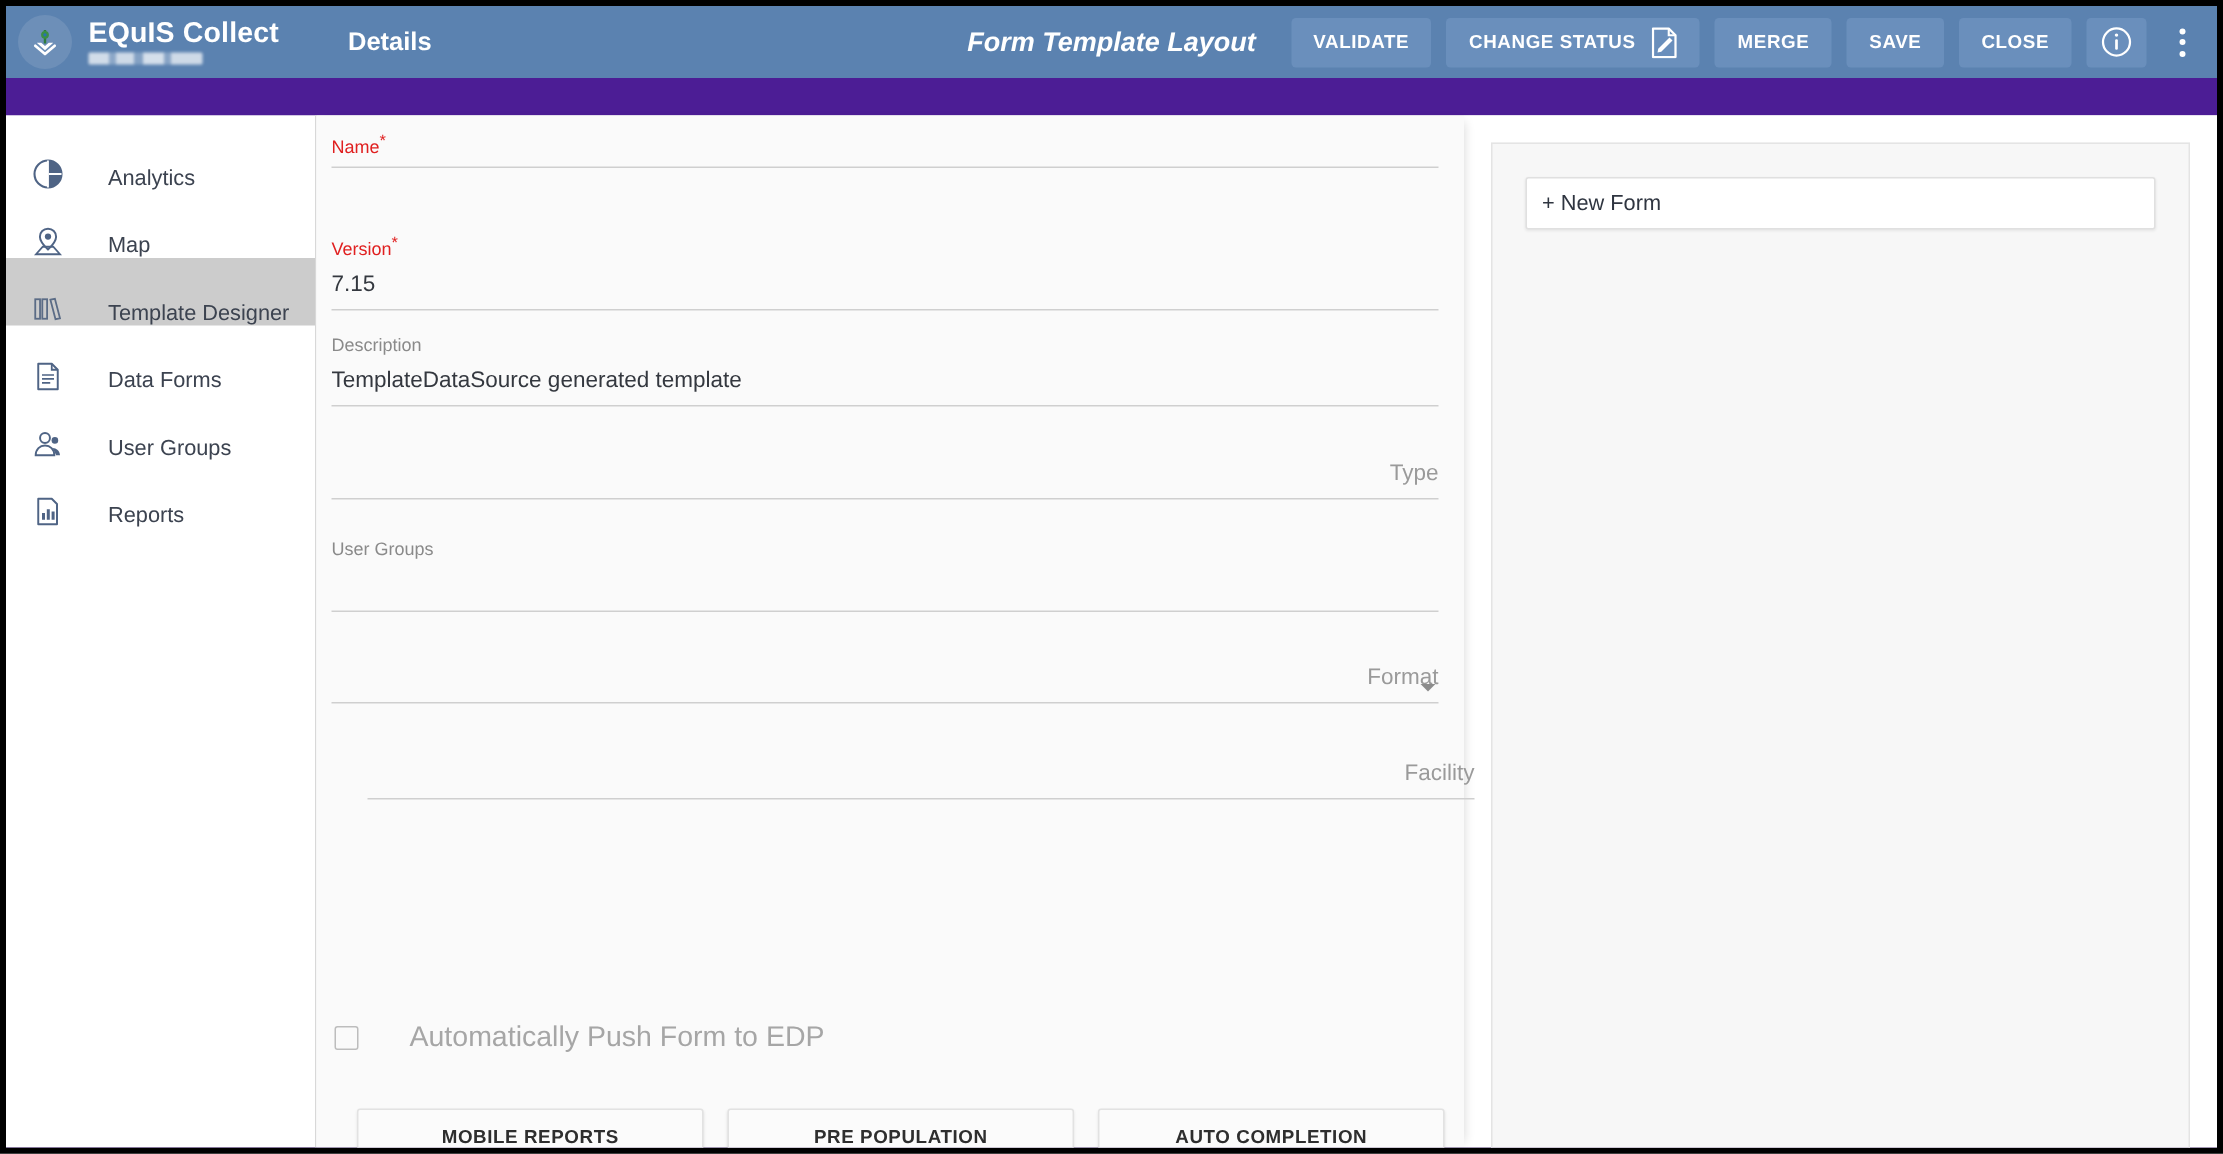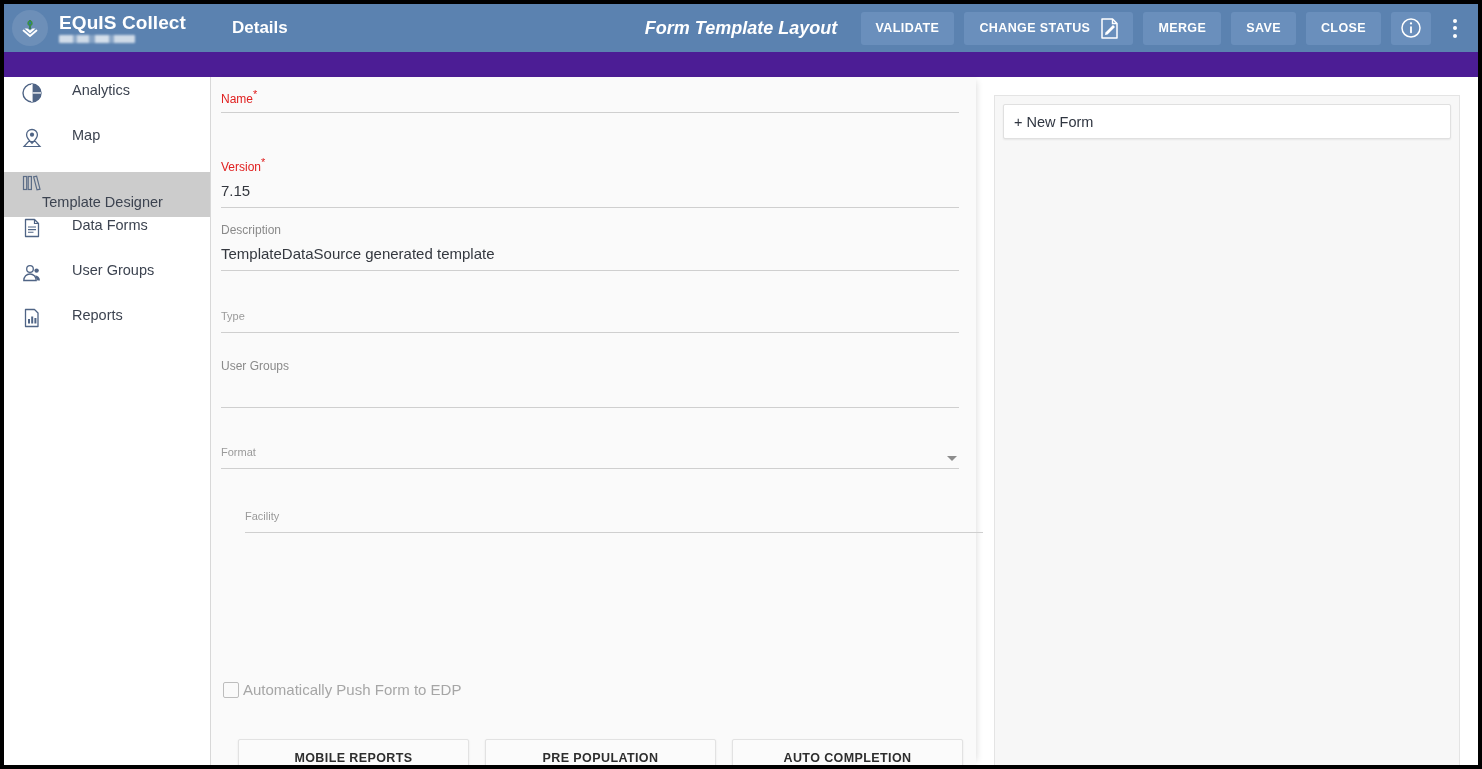--- a/index.html
+++ b/index.html
@@ -160,26 +160,26 @@
     width: 207px;
     min-width: 207px;
     background: #ffffff;
     border-right: 1px solid #d8d8d8;
     padding-top: 5px;
     box-sizing: border-box;
   }
   .nav-item {
     height: 45px;
     display: flex;
-    align-items: flex-start;
+    align-items: flex-end;
     padding-left: 13px;
     box-sizing: border-box;
     cursor: pointer;
   }
-  .nav-item.active { background: #cccccc; flex-direction: column; }
+  .nav-item.active { background: #cccccc; }
   .nav-ico {
     width: 30px;
     min-width: 30px;
     display: flex;
     align-items: center;
     justify-content: center;
     color: #4f6485;
   }
   .nav-label {
     margin-left: 25px;
@@ -217,23 +217,24 @@
   }
   .f-label.req { color: #e02020; }
   .f-label .star { color: #e02020; font-size: 11px; vertical-align: super; }
   .f-value {
     font-size: 15px;
     color: #34383f;
     line-height: 20px;
     margin-top: 7px;
   }
   .f-ph {
-    font-size: 11px;
+    font-size: 15px;
     color: #9a9a9a;
     line-height: 20px;
+    text-align: right;
   }
   .f-underline {
     border-bottom: 1px solid #cfcfcf;
     margin-top: 6px;
   }
   .f-underline.dotted {
     border-bottom: 1px dotted #c4c4c4;
   }
   .caret {
     position: absolute;
@@ -254,22 +255,22 @@
   }
   .cbox {
     width: 16px;
     height: 16px;
     border: 1.6px solid #bdbdbd;
     border-radius: 2px;
     background: #fafafa;
     box-sizing: border-box;
   }
   .cbox-label {
-    margin-left: 4px;
-    font-size: 15px;
+    margin-left: 34px;
+    font-size: 19px;
     color: #a6a6a6;
   }
   .btn-row {
     position: absolute;
     left: 14px;
     top: 662px;
     display: flex;
     gap: 16px;
     padding-left: 13px;
   }
@@ -294,21 +295,21 @@
     background: #ffffff;
     padding: 18px 18px 0 18px;
     box-sizing: border-box;
     min-width: 0;
   }
   .right-card {
     background: #f7f7f7;
     border: 1px solid #e4e4e4;
     height: 672px;
     box-sizing: border-box;
-    padding: 8px;
+    padding: 22px;
   }
   .newform-btn {
     height: 33px;
     background: #ffffff;
     border: 1px solid #e0e0e0;
     border-radius: 2px;
     display: flex;
     align-items: center;
     padding-left: 10px;
     font-size: 14.5px;

